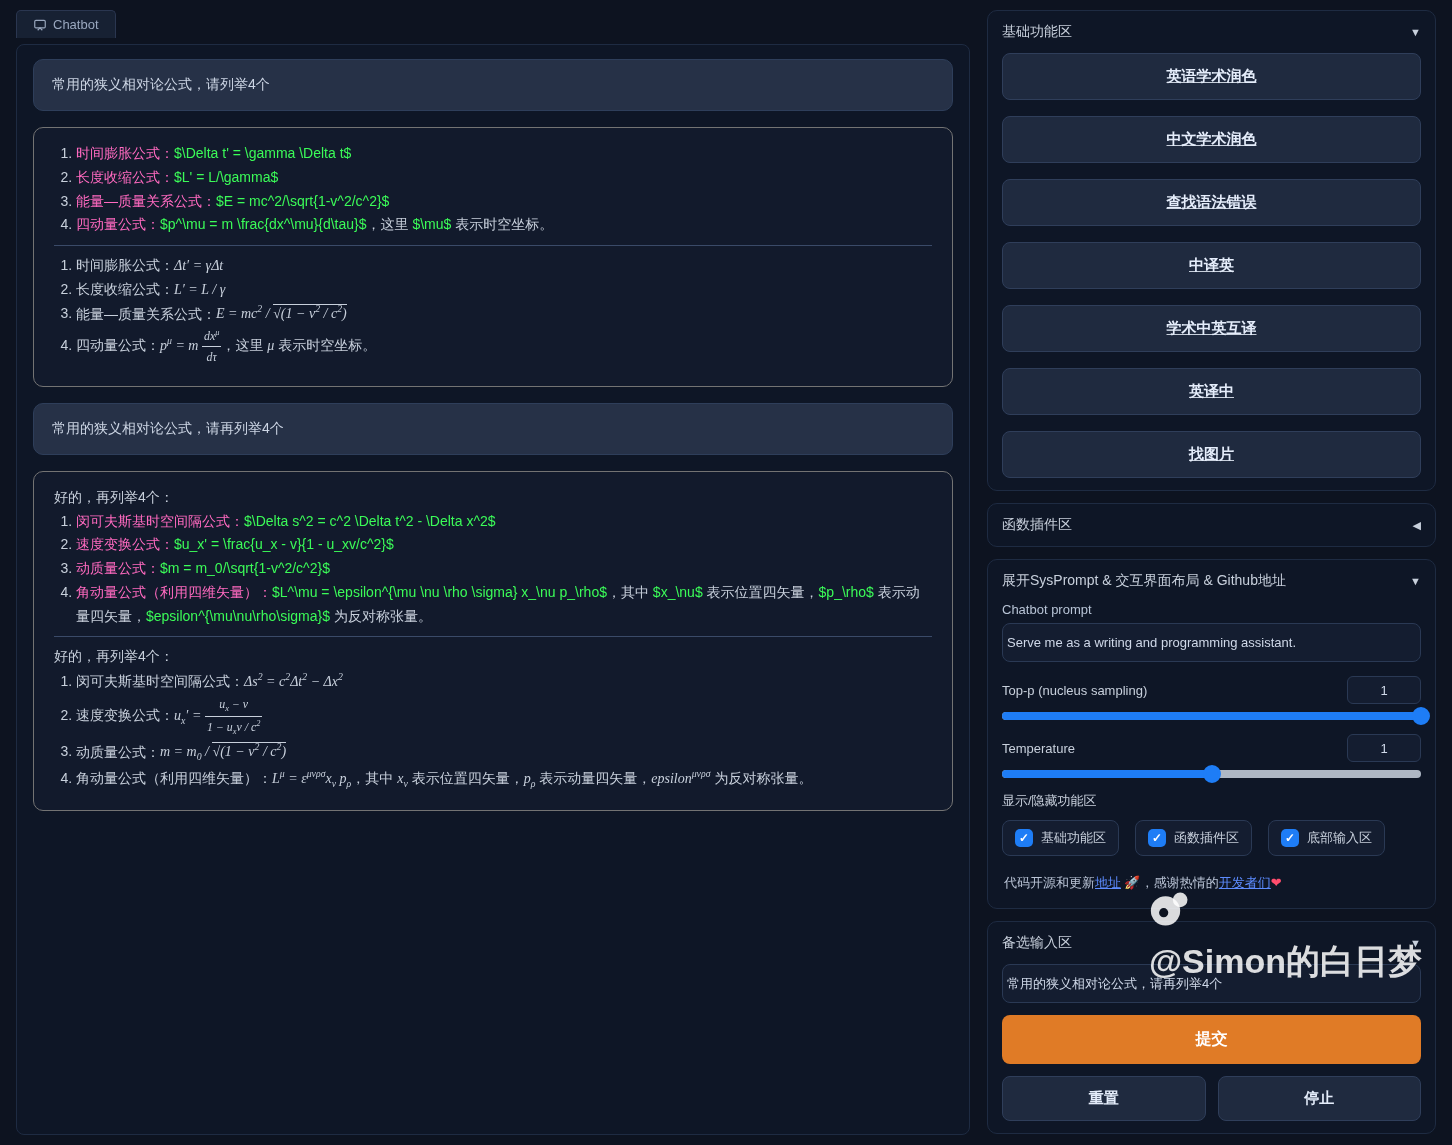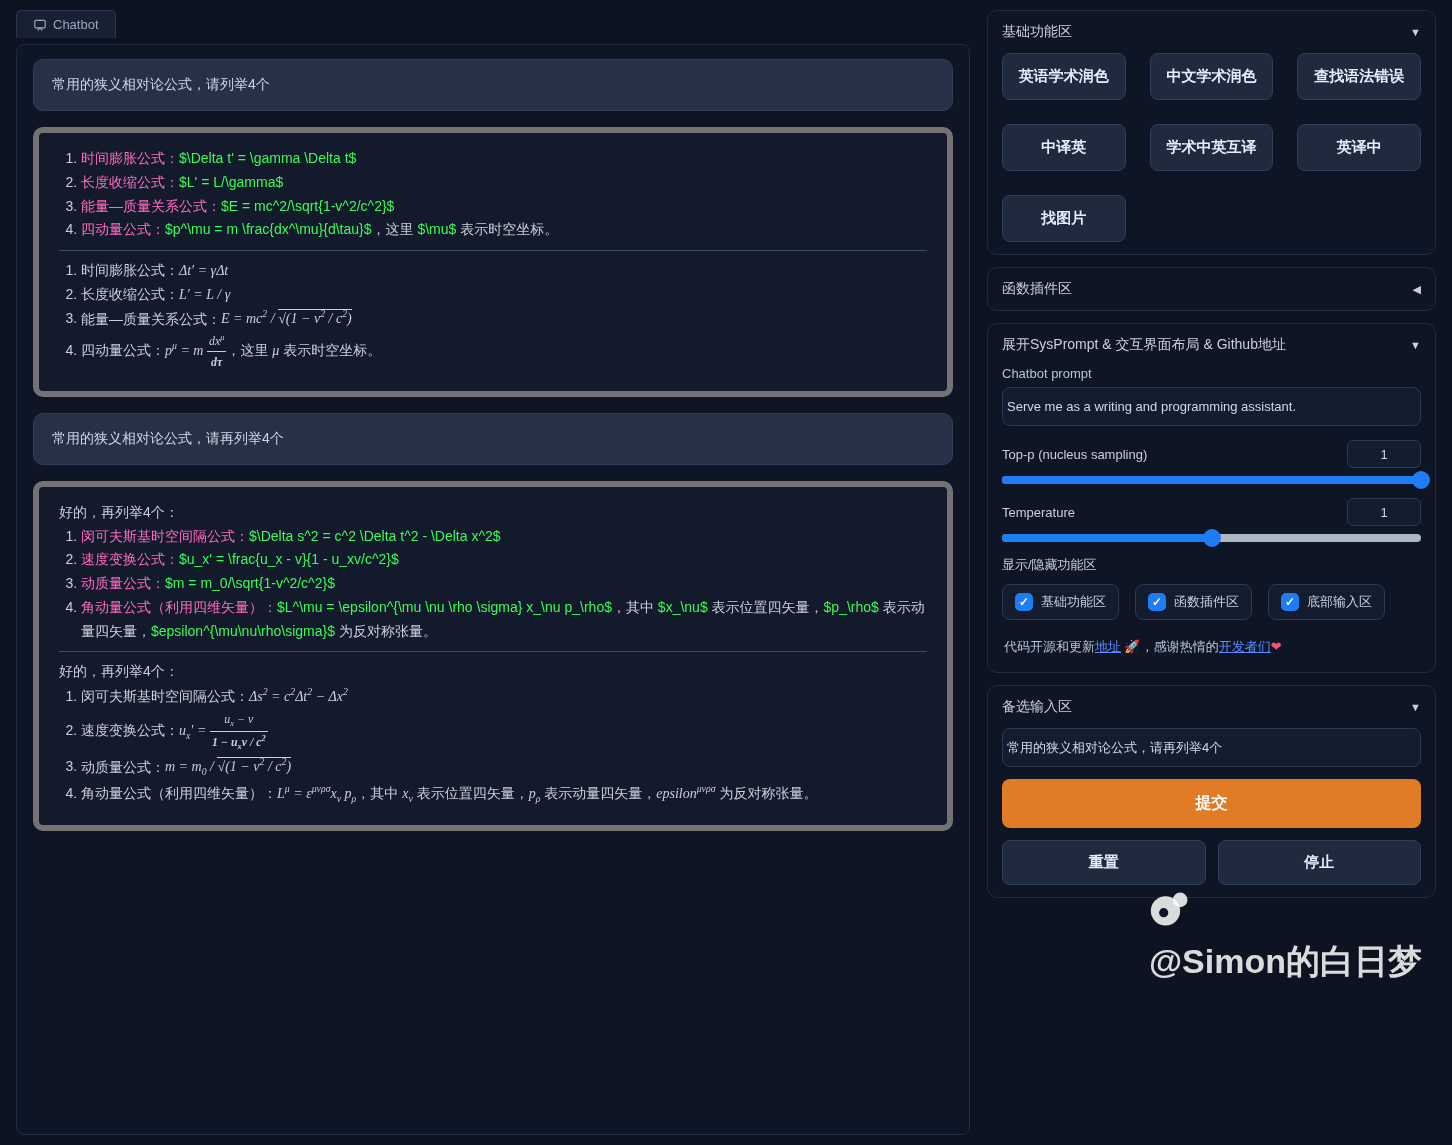--- a/index.html
+++ b/index.html
@@ -43,54 +43,54 @@
   .bubble-user {
     background: #263147;
     border: 1px solid #2e3e5a;
     border-radius: 10px;
     padding: 16px 18px;
     color: #ccd5e4;
     font-size: 14px;
   }
   .bubble-bot {
     background: #121a2c;
-    border: 6px solid #737373;
+    border: 1px solid #737373;
     border-radius: 10px;
     padding: 14px 20px 18px;
     color: #c8d0dc;
     font-size: 14px;
     line-height: 1.7;
   }
   .bubble-bot ol { margin-left: 22px; }
   .lt-pink { color: #ff6ac0; }
   .lt-green { color: #3bfb58; }
   .hr { border: none; border-top: 1px solid #3a4a68; margin: 8px 0; }
   .math { font-style: italic; font-family: "Times New Roman", serif; }
   .sup { font-size: 0.7em; vertical-align: super; }
   .sub { font-size: 0.7em; vertical-align: sub; }
   .frac { display: inline-block; text-align: center; vertical-align: middle; font-size: 0.85em; }
   .frac .num { display: block; border-bottom: 1px solid #c8d0dc; padding: 0 2px; }
-  .frac .den { display: block; padding: 0 2px; font-weight: bold; }
+  .frac .den { display: block; padding: 0 2px; }
   .sqrt { border-top: 1px solid #c8d0dc; padding-top: 1px; }
 
   .panel {
     background: #0e1626;
     border: 1px solid #1e2b42;
     border-radius: 10px;
     padding: 12px 14px;
   }
   .panel-header {
     display: flex; justify-content: space-between; align-items: center;
     cursor: pointer;
     font-size: 14px;
     margin-bottom: 0;
   }
   .panel.open .panel-header { margin-bottom: 12px; }
   .panel-header .arrow { font-size: 11px; }
-  .btn-grid { display: grid; grid-template-columns: 1fr 1fr 1fr; gap: 24px; }
+  .btn-grid { display: grid; grid-template-columns: 1fr; gap: 16px; text-decoration: underline; }
   .fn-btn {
     background: #1f2a3f;
     border: 1px solid #2f3e5a;
     color: #e5edfb;
     padding: 13px 8px;
     border-radius: 8px;
     text-align: center;
     font-size: 15px;
     font-weight: 600;
     cursor: pointer;

